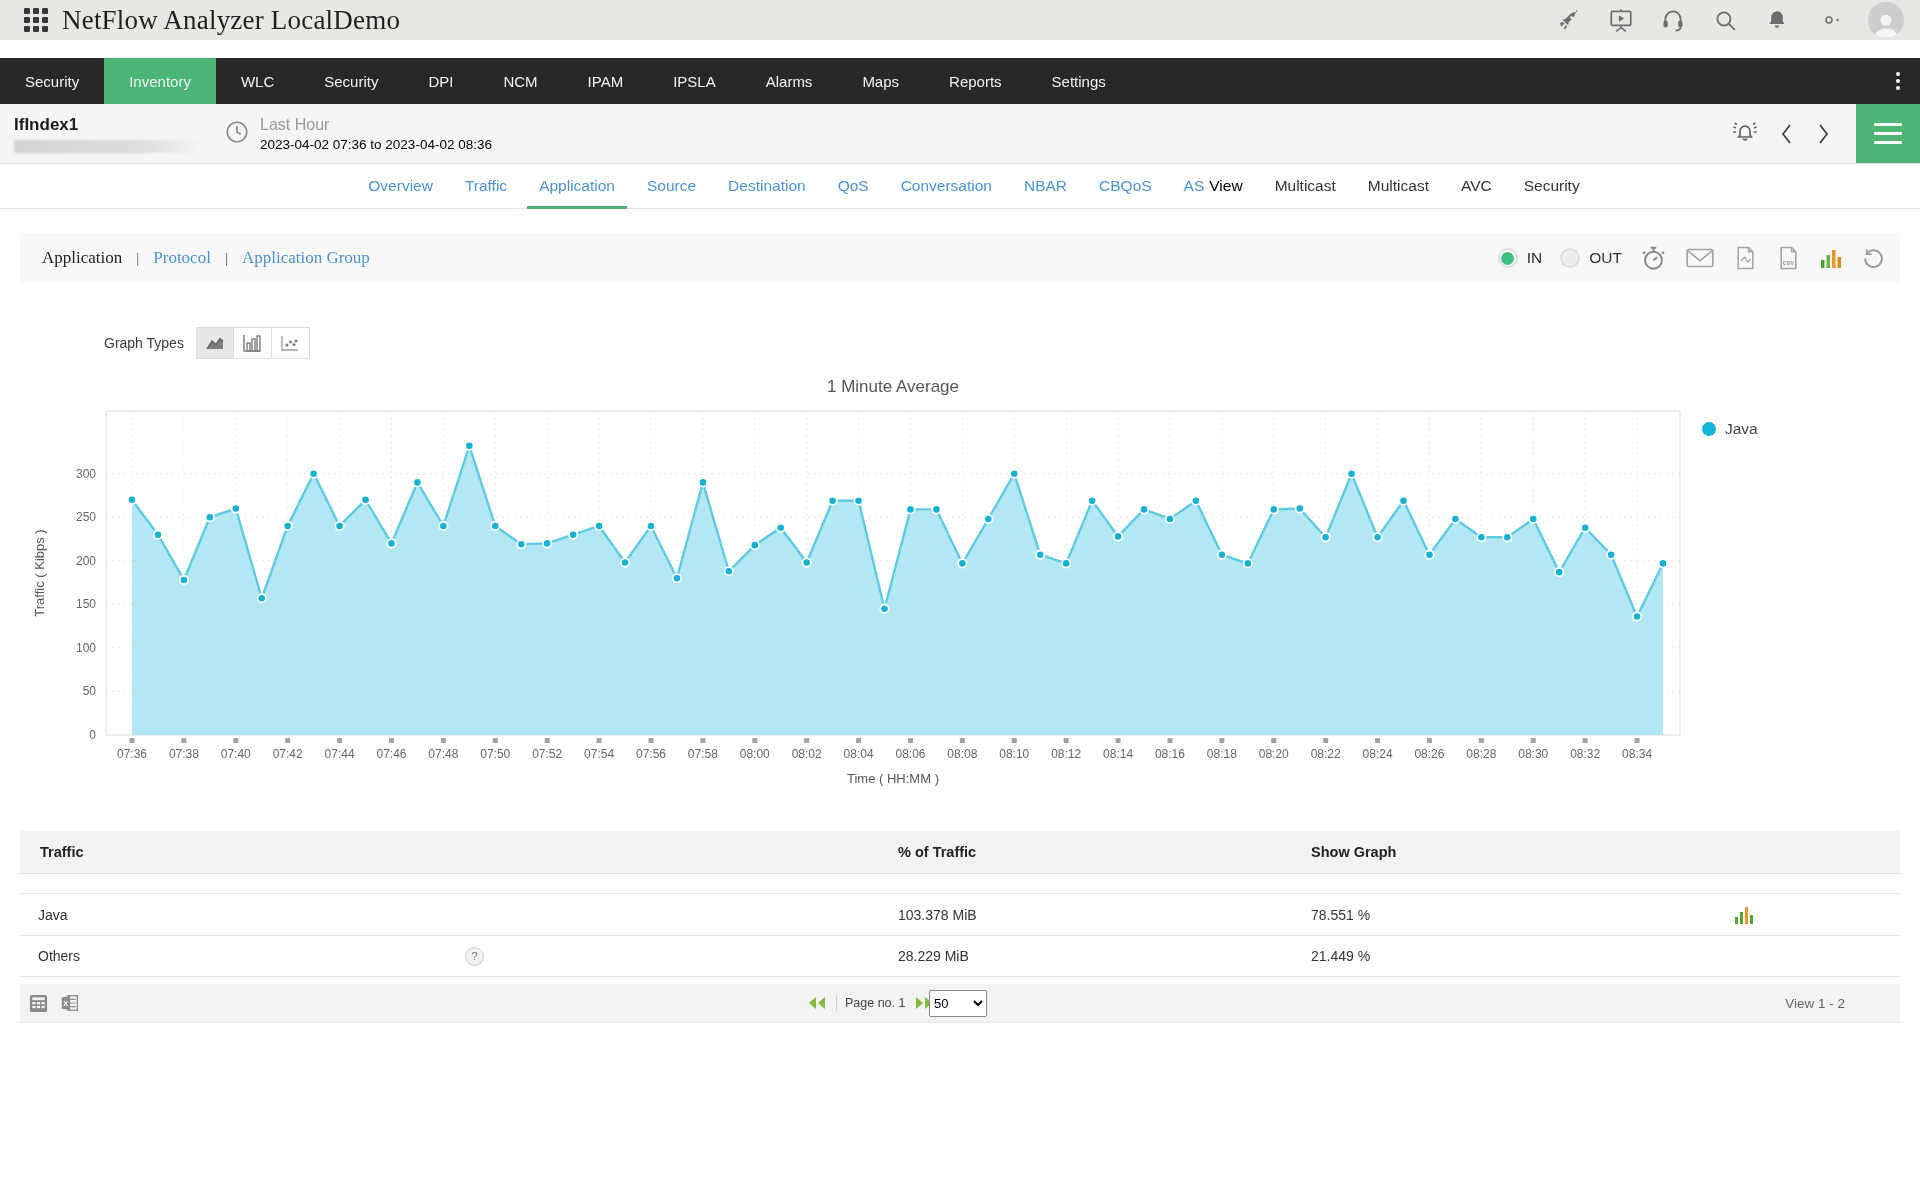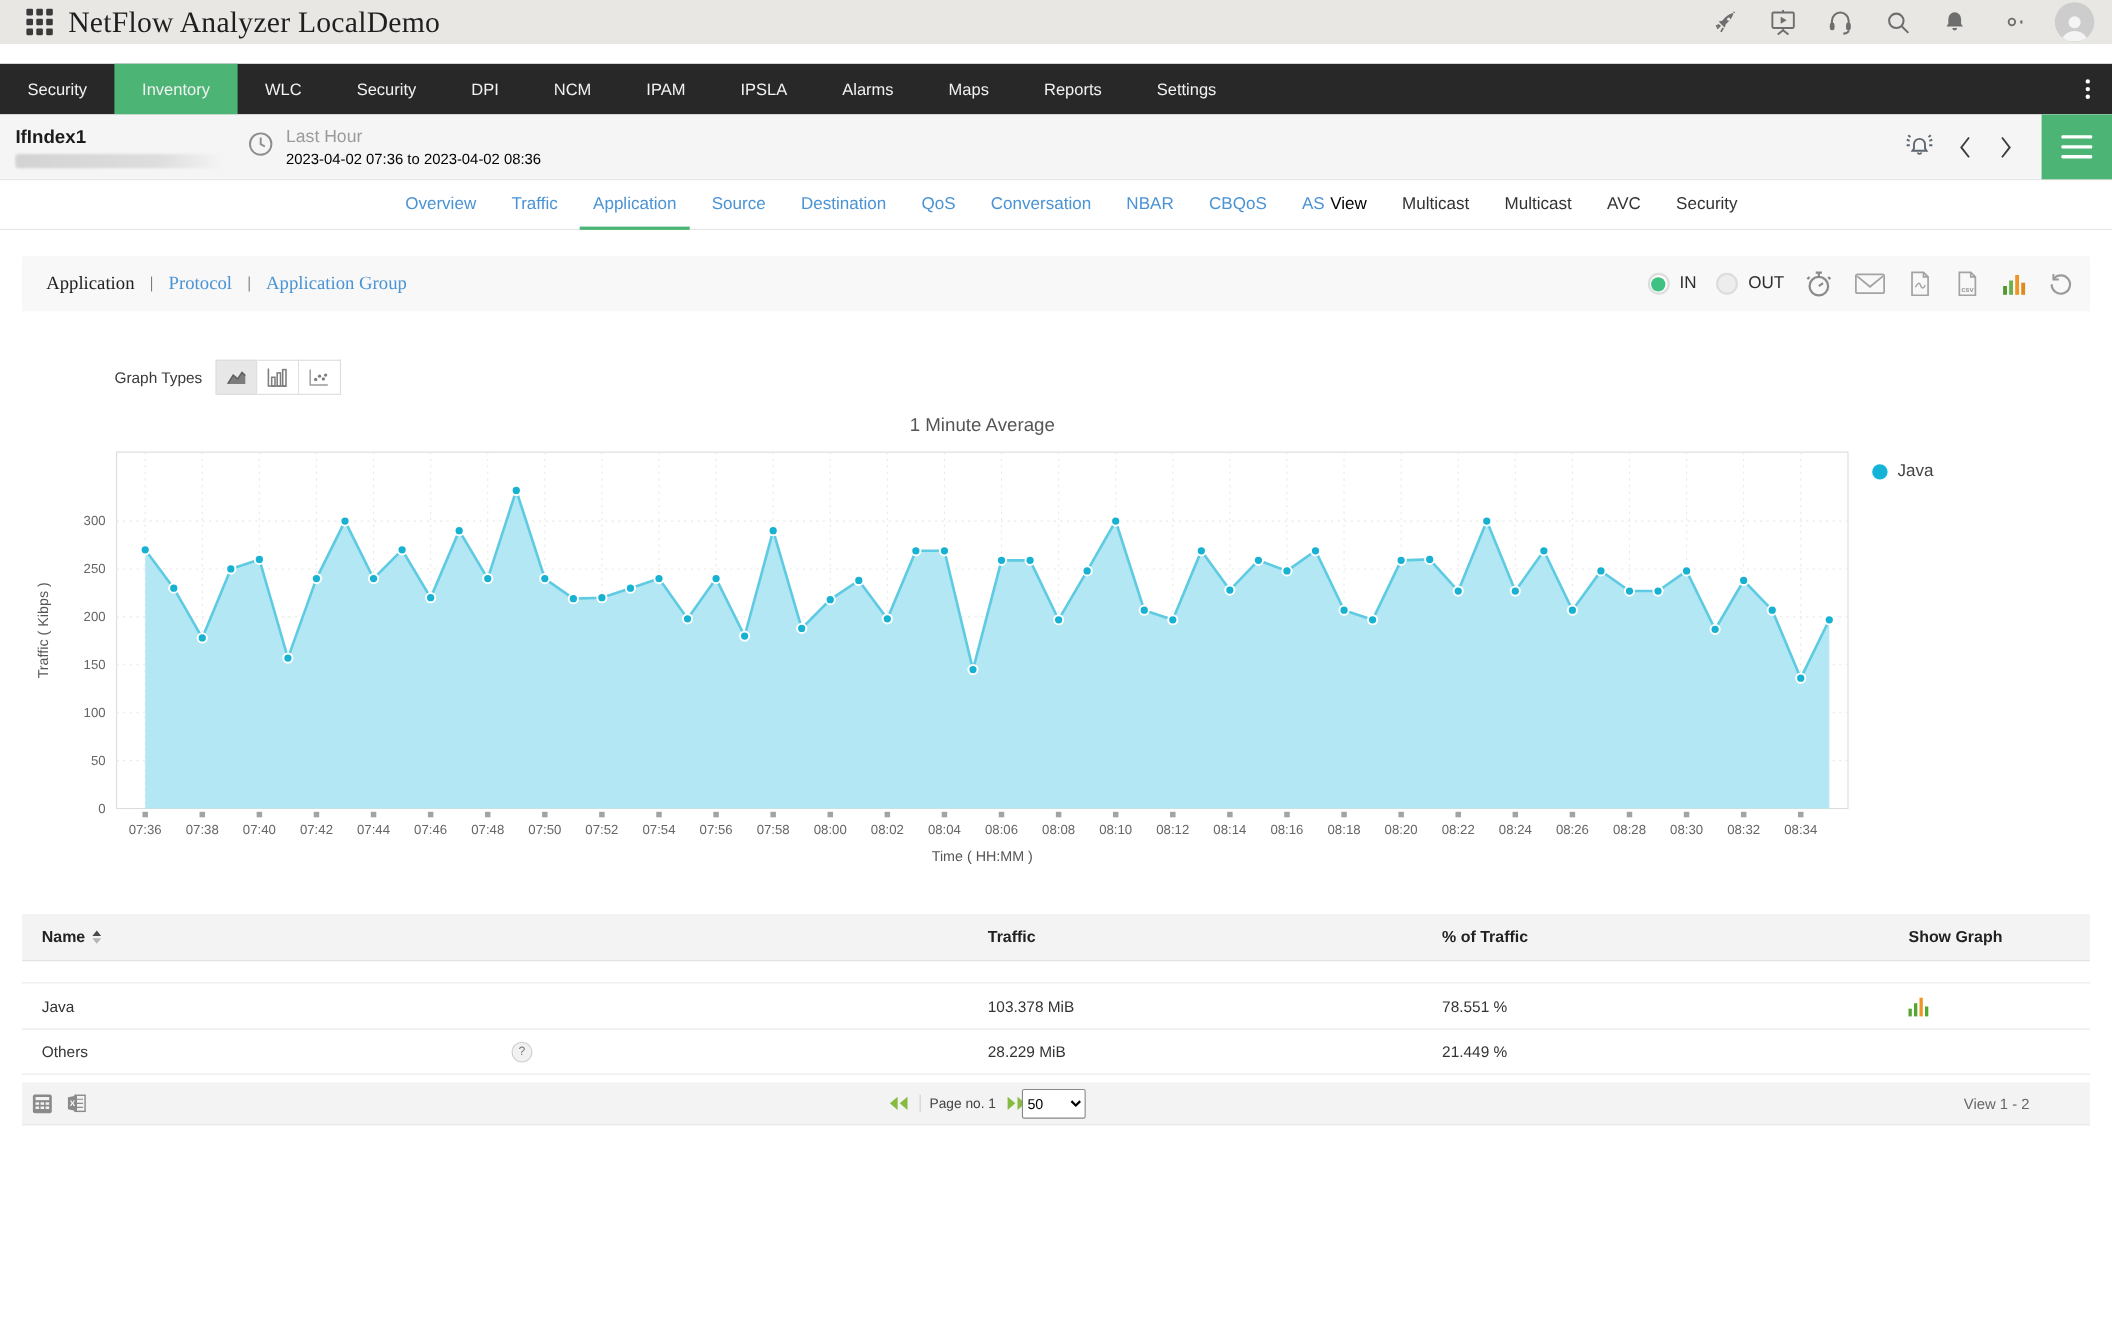--- a/index.html
+++ b/index.html
@@ -515,27 +515,20 @@
       <text x="865" y="408" text-anchor="middle" font-size="13" fill="#555" font-family="Liberation Sans, sans-serif">Time ( HH:MM )</text>
       <text x="16" y="198" text-anchor="middle" font-size="13" fill="#555" font-family="Liberation Sans, sans-serif" transform="rotate(-90 16 198)">Traffic ( Kibps )</text>
     </svg>
   <div class="legend">
     <span class="ldot"></span>
     <span class="ltext">Java</span>
   </div>
 
   <div class="data-table">
     <div class="thead">
-      <div class="th first">
-        <span>Name</span>
-        <span class="sort-icons">
-            <span class="up"></span>
-            <span class="down"></span>
-          </span>
-      </div>
       <div class="th">Traffic</div>
       <div class="th">% of Traffic</div>
       <div class="th">Show Graph</div>
     </div>
     <div class="t-spacer"></div>
     <div id="table-body">
         <div class="trow">
           <div class="td first">
             <span>Java</span>
           </div>

